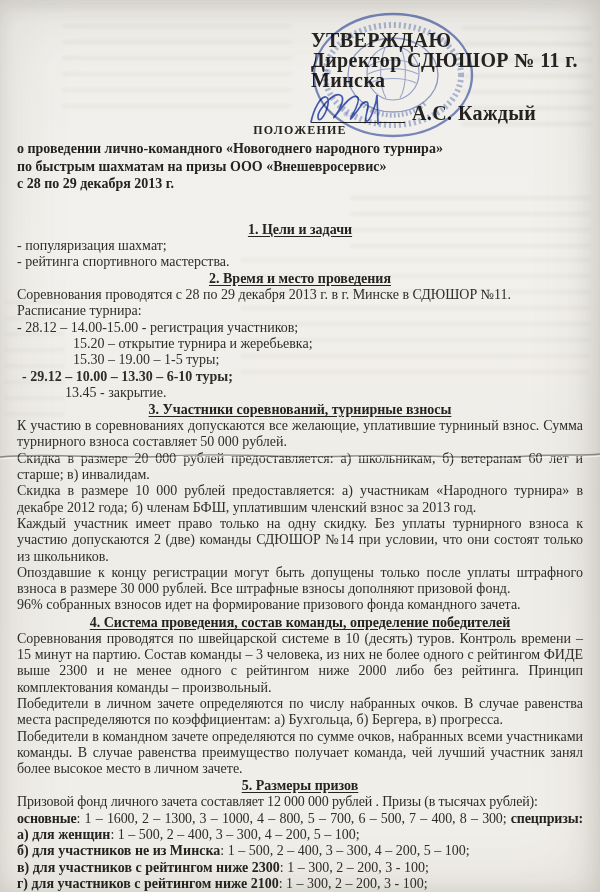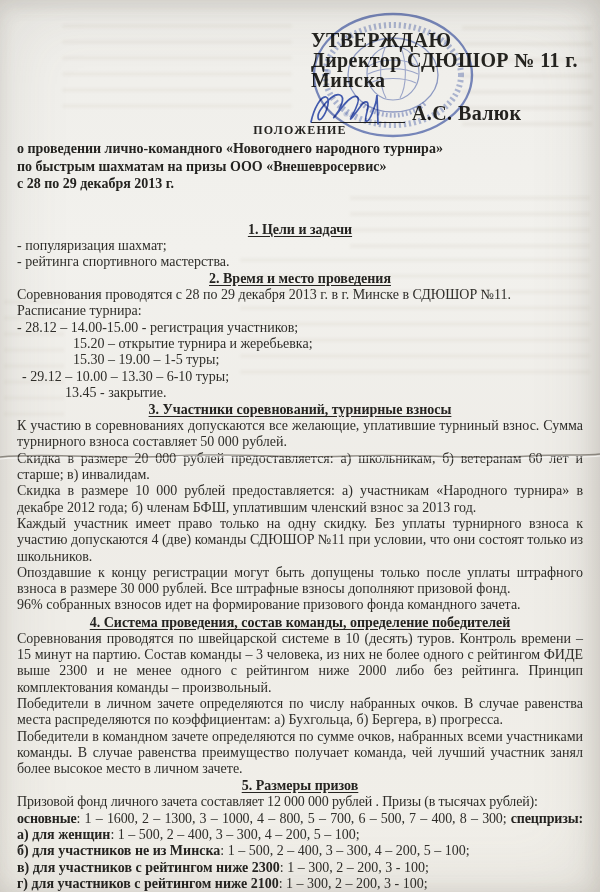--- a/index.html
+++ b/index.html
@@ -50,21 +50,21 @@
   .title-l { font-weight:bold; font-size:14px; line-height:17.5px; color:#242320; }
 
   .sec-h {
     margin-top:28px; text-align:center; font-weight:bold; font-size:14px;
     line-height:17px; text-decoration:underline; text-underline-offset:2px; color:#242320;
   }
   .s2h,.s3h,.s4h,.s5h { margin-top:0; }
   .line { line-height:16.3px; }
   .para { margin:0; text-align:justify; line-height:16.3px; }
   .ind-b { margin-left:56px; }
-  .ind-c { margin-left:5px; }
+  .ind-c { margin-left:5px;font-weight:bold; }
   .ind-d { margin-left:48px; }
   .bold { font-weight:bold; color:#242320; }
   .tight { letter-spacing:-0.15px; }
   .stretch { text-align:justify; text-align-last:justify; }
 
   .crease { position:absolute; left:0; top:446px; z-index:3; pointer-events:none; }
 </style>
 </head>
 <body>
 
@@ -75,21 +75,21 @@
   <div class="bleed b3"></div>
   <div class="bleed b4"></div>
   <div class="bleed b5"></div>
 
   <div class="approval">
     <div>УТВЕРЖДАЮ</div>
     <div>Директор СДЮШОР № 11 г. Минска</div>
     <div class="sig-row">
       <span class="sig-line"><svg class="sig-scribble" width="96" height="42" viewBox="0 0 96 42">
         <path d="M4,34 C7,20 14,8 19,9 C24,10 20,24 15,30 C11,35 9,28 14,21 C20,12 28,5 33,7 C39,9 33,22 28,28 C24,33 30,26 36,18 C42,10 49,6 51,10 C53,14 47,24 44,30 C42,34 48,26 53,19 C57,13 61,12 61,17 C61,23 57,32 59,33 C62,35 66,24 69,14 L70,7 L71,36" fill="none" stroke="#2f49a6" stroke-width="1.7" stroke-linecap="round" opacity=".9"></path>
-      </svg></span><span class="sig-name">А.С. Валюк</span>
+      </svg></span><span class="sig-name">А.С. Каждый</span>
     </div>
   </div>
 
   <svg class="stamp" width="176" height="140" viewBox="0 0 176 140">
     <g fill="none" stroke="#3f58ae">
       <ellipse cx="87" cy="69" rx="79" ry="61" stroke-width="2.4" opacity=".8"></ellipse>
       <ellipse cx="87" cy="69" rx="68" ry="50" stroke-width="6" stroke-dasharray="2.2 2.8" opacity=".45"></ellipse>
       <ellipse cx="87" cy="69" rx="45" ry="37" stroke-width="1.3" opacity=".65"></ellipse>
       <ellipse cx="87" cy="67" rx="26" ry="27" stroke-width="1.2" opacity=".6"></ellipse>
       <path d="M63,60 C75,52 99,52 111,60 M62,68 C76,61 98,61 112,68 M64,77 C76,71 98,71 110,77 M79,42 C73,56 73,80 80,92 M95,42 C101,56 101,80 94,92" stroke-width="1.1" opacity=".55"></path>
@@ -117,21 +117,21 @@
     <div class="line">- 28.12 – 14.00-15.00 - регистрация участников;</div>
     <div class="line ind-b">15.20 – открытие турнира и жеребьевка;</div>
     <div class="line ind-b">15.30 – 19.00 – 1-5 туры;</div>
     <div class="line ind-c">- 29.12 – 10.00 – 13.30 – 6-10 туры;</div>
     <div class="line ind-d">13.45 - закрытие.</div>
 
     <div class="sec-h s3h">3. Участники соревнований, турнирные взносы</div>
     <p class="para">К участию в соревнованиях допускаются все желающие, уплатившие турниный взнос. Сумма турнирного взноса составляет 50 000 рублей.</p>
     <p class="para">Скидка в размере 20 000 рублей предоставляется: а) школьникам, б) ветеранам 60 лет и старше; в) инвалидам.</p>
     <p class="para">Скидка в размере 10 000 рублей предоставляется: а) участникам «Народного турнира» в декабре 2012 года; б) членам БФШ, уплатившим членский взнос за 2013 год.</p>
-    <p class="para">Каждый участник имеет право только на одну скидку. Без уплаты турнирного взноса к участию допускаются 4 (две) команды СДЮШОР №11 при условии, что они состоят только из школьников.</p>
+    <p class="para">Каждый участник имеет право только на одну скидку. Без уплаты турнирного взноса к участию допускаются 2 (две) команды СДЮШОР №14 при условии, что они состоят только из школьников.</p>
     <p class="para">Опоздавшие к концу регистрации могут быть допущены только после уплаты штрафного взноса в размере 30 000 рублей. Все штрафные взносы дополняют призовой фонд.</p>
     <p class="para">96% собранных взносов идет на формирование призового фонда командного зачета.</p>
 
     <div class="sec-h s4h">4. Система проведения, состав команды, определение победителей</div>
     <p class="para">Соревнования проводятся по швейцарской системе в 10 (десять) туров. Контроль времени – 15 минут на партию. Состав команды – 3 человека, из них не более одного с рейтингом ФИДЕ выше 2300 и не менее одного с рейтингом ниже 2000 либо без рейтинга. Принцип комплектования команды – произвольный.</p>
     <p class="para">Победители в личном зачете определяются по числу набранных очков. В случае равенства места распределяются по коэффициентам: а) Бухгольца, б) Бергера, в) прогресса.</p>
     <p class="para">Победители в командном зачете определяются по сумме очков, набранных всеми участниками команды. В случае равенства преимущество получает команда, чей лучший участник занял более высокое место в личном зачете.</p>
 
     <div class="sec-h s5h">5. Размеры призов</div>
     <div class="line tight">Призовой фонд личного зачета составляет 12 000 000 рублей . Призы (в тысячах рублей):</div>

